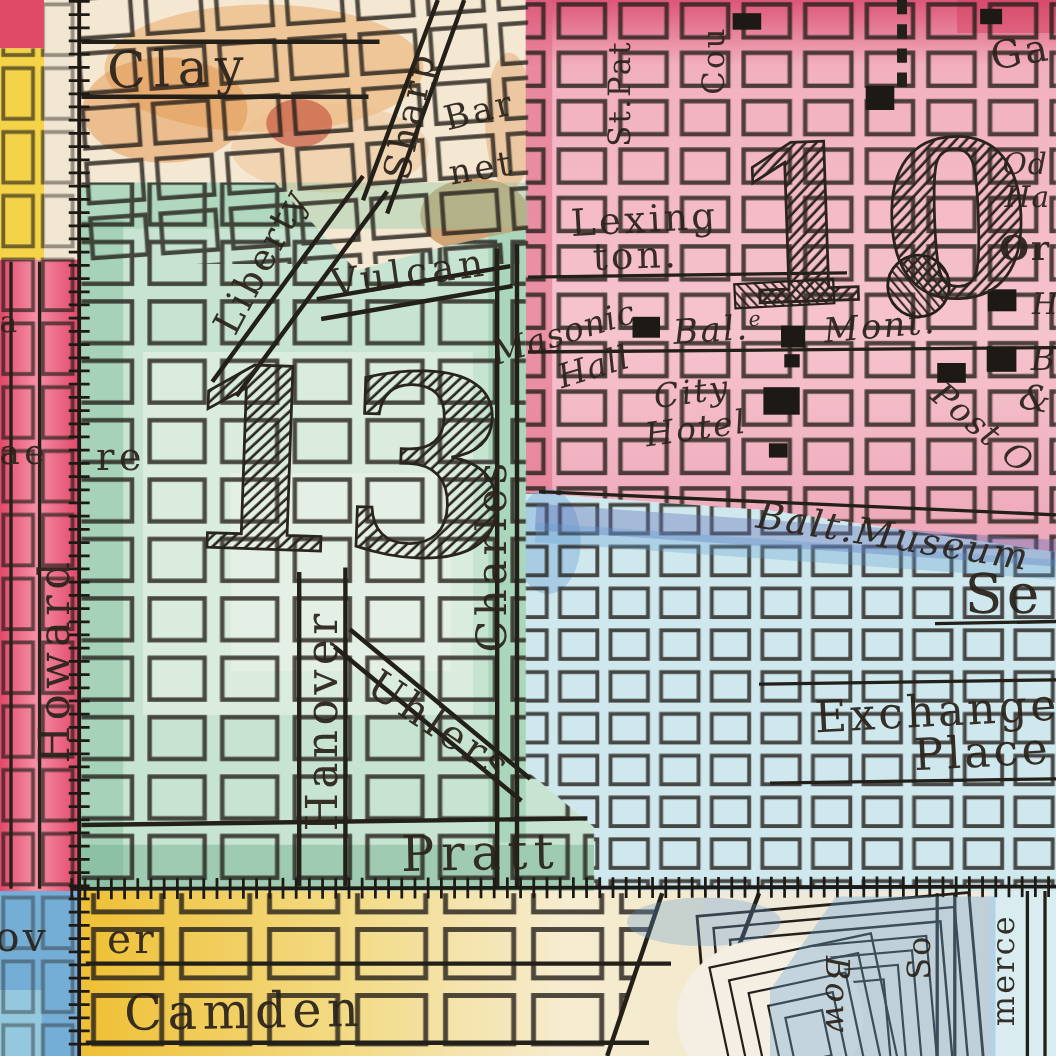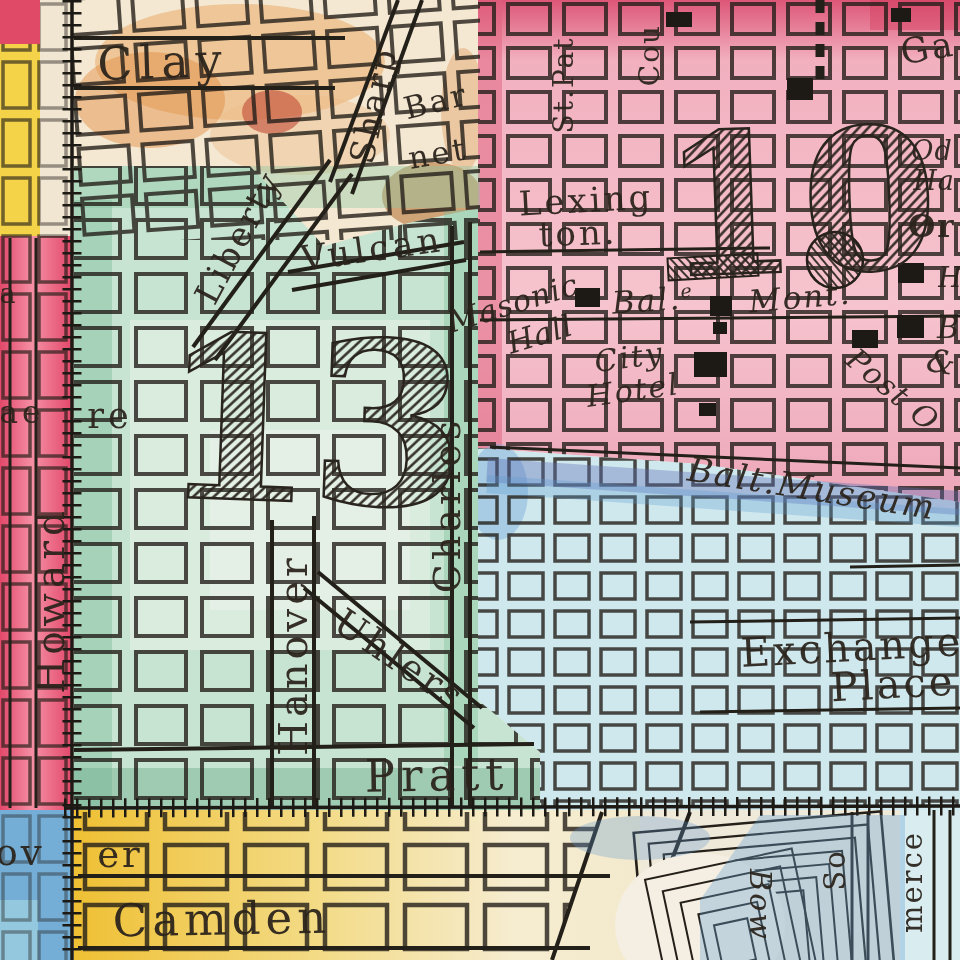--- a/index.html
+++ b/index.html
@@ -244,20 +244,21 @@
 <div class="lbl" style="--x:540px;--y:334px;--fs:30px;--ls:1px;--st:italic;--r:-17deg">Hall</div>
 <div class="lbl" style="--x:652px;--y:300px;--fs:31px;--ls:2px;--r:-4deg;--st:italic"><span>Bal.</span><sup class="sup">e</sup></div>
 <div class="lbl" style="--x:800px;--y:297px;--fs:31px;--ls:2px;--r:-5deg;--st:italic">Mont.</div>
 <div class="lbl" style="--x:629px;--y:357px;--fs:30px;--ls:2px;--st:italic;--r:-8deg">City</div>
 <div class="lbl" style="--x:633px;--y:390px;--fs:30px;--ls:2px;--st:italic;--r:-8deg">Hotel</div>
 <div class="lbl" style="--x:893px;--y:390px;--fs:30px;--ls:2px;--st:italic;--r:40deg">Post O</div>
 <div class="lbl" style="--x:941px;--y:362px;--fs:32px;--ls:0px;--r:10deg;--st:italic">&amp;</div>
 <div class="lbl" style="--x:950px;--y:277px;--fs:27px;--ls:0px;--st:italic">H</div>
 <div class="lbl" style="--x:948px;--y:327px;--fs:30px;--ls:0px;--st:italic">B</div>
 <div class="lbl" style="--x:812px;--y:488px;--fs:34px;--ls:2px;--st:italic;--r:9deg">Balt.Museum</div>
+<div class="lbl" style="--x:913px;--y:540px;--fs:50px;--ls:4px">Se</div>
 <div class="lbl" style="--x:852px;--y:647px;--fs:40px;--ls:3px;--r:-3deg">Exchange</div>
 <div class="lbl" style="--x:893px;--y:684px;--fs:40px;--ls:3px;--r:-3deg">Place</div>
 <div class="lbl" style="--x:8px;--y:293px;--fs:27px;--ls:1px">a</div>
 <div class="lbl" style="--x:22px;--y:412px;--fs:31px;--ls:4px">ae</div>
 <div class="lbl" style="--x:110px;--y:416px;--fs:35px;--ls:4px">re</div>
 <div class="lbl" style="--x:50px;--y:600px;--fs:39px;--ls:5px;--r:-90deg">Howard</div>
 <div class="lbl" style="--x:293px;--y:655px;--fs:40px;--ls:4px;--r:-90deg">Hanover</div>
 <div class="lbl" style="--x:400px;--y:660px;--fs:37px;--ls:4px;--r:34deg">Uhlers</div>
 <div class="lbl" style="--x:447px;--y:505px;--fs:38px;--ls:4px;--r:-90deg">Charles</div>
 <div class="lbl" style="--x:437px;--y:775px;--fs:45px;--ls:6px;--r:-1deg">Pratt</div>

